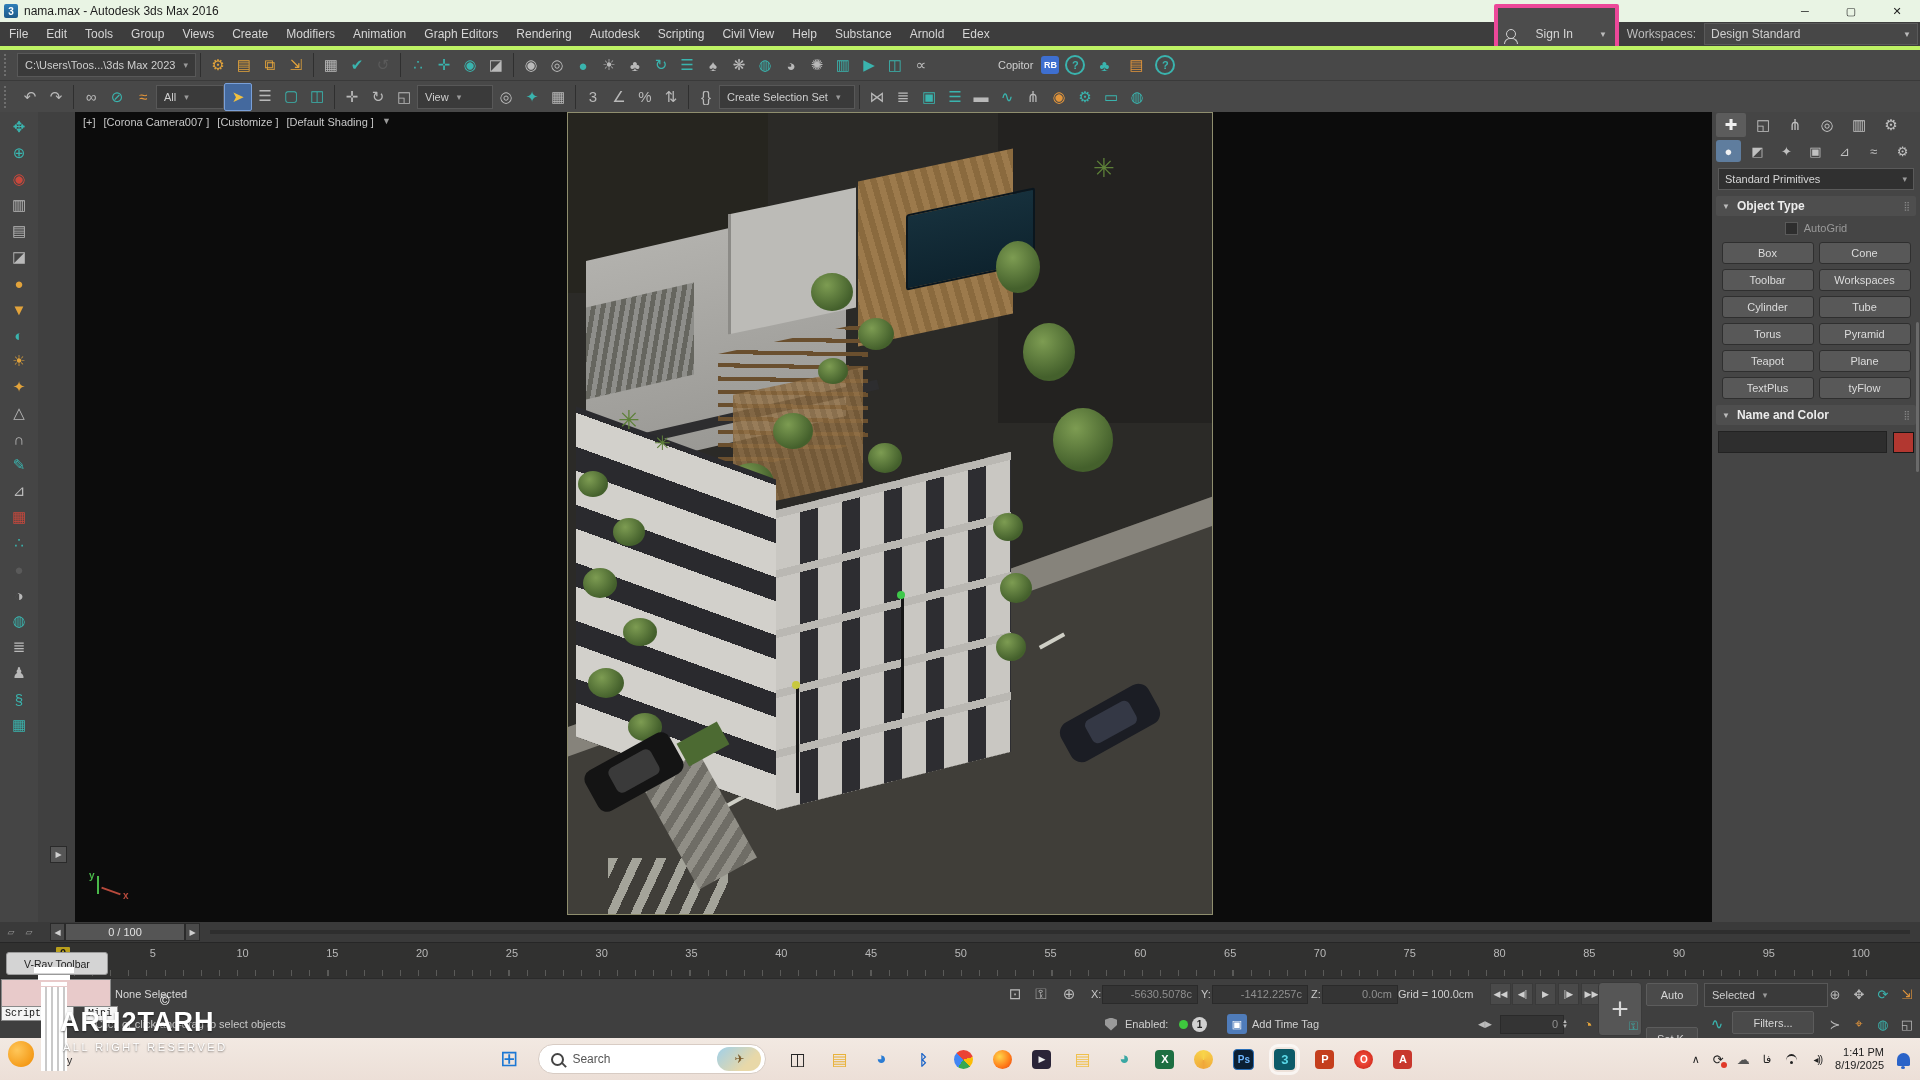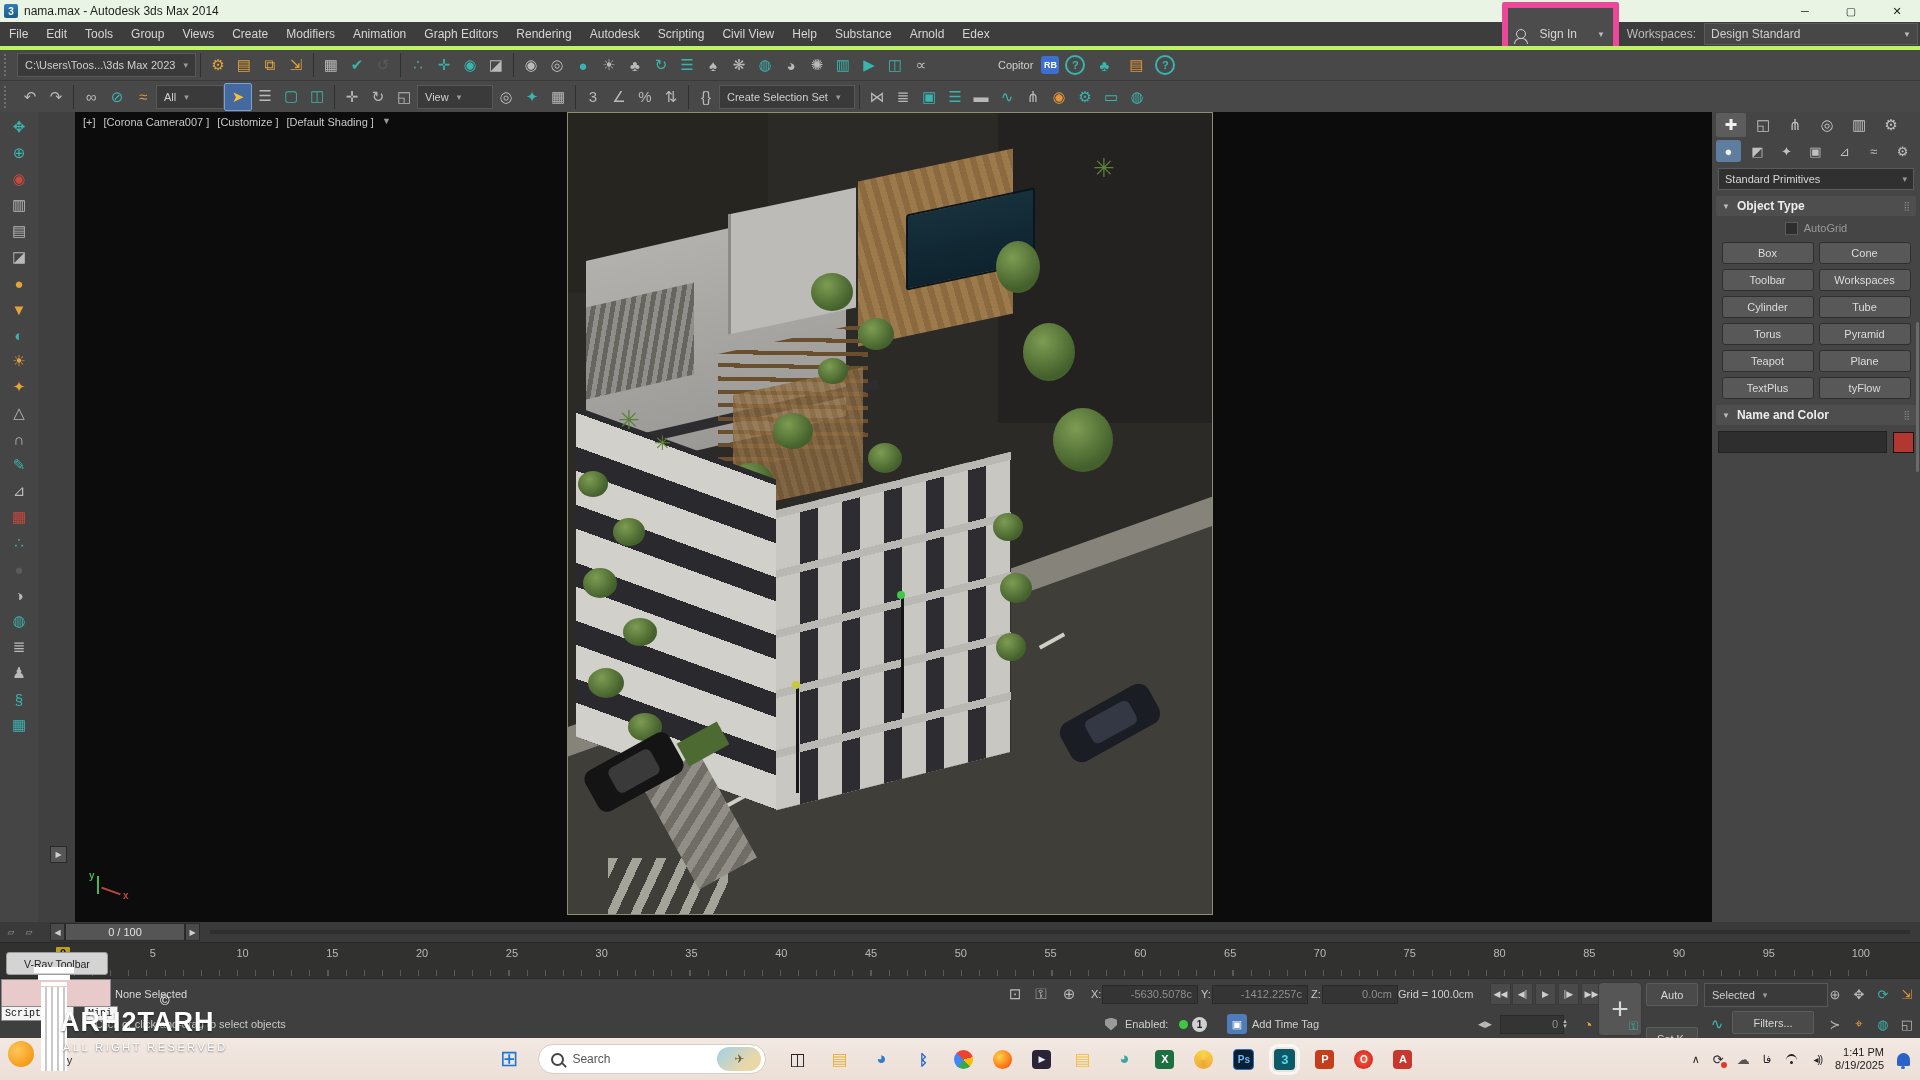--- a/index.html
+++ b/index.html
@@ -11,21 +11,21 @@
   #appicon{width:14px;height:14px;margin:0 6px 0 4px;background:linear-gradient(#2f7fb8,#1d5a8a);
            color:#fff;font-size:10px;font-weight:bold;display:flex;align-items:center;justify-content:center;border-radius:2px}
   #winctl{position:absolute;right:0;top:0;height:22px;display:flex}
   #winctl span{width:46px;height:22px;display:flex;align-items:center;justify-content:center;color:#222;font-size:11px}
   
   #menubar{position:absolute;left:0;top:22px;width:1920px;height:24px;background:#3d3d3d;
            display:flex;align-items:center;font-size:12px;color:#d6d6d6}
   #menuitems{display:flex;align-items:flex-start}
   #menuitems span{padding:0 9px;cursor:default}
   #menuright{position:absolute;right:2px;top:1px;height:22px;display:flex;align-items:center;gap:8px}
-  #signin{display:flex;align-items:center;background:#4c4c4c;border:6px solid #ec4899;border-radius:2px;height:20px;padding:16px 8px;gap:14px}
+  #signin{display:flex;align-items:center;background:#4c4c4c;border:4px solid #ec4899;border-radius:2px;height:20px;padding:16px 8px;gap:20px}
   .person{width:8px;height:8px;border:1px solid #d0d0d0;border-radius:50%;position:relative}
   .person::after{content:"";position:absolute;left:-3px;top:8px;width:12px;height:5px;border:1px solid #d0d0d0;border-bottom:none;border-radius:6px 6px 0 0}
   .dnarrow{font-size:8px;color:#bbb;margin-left:6px}
   #wslabel{color:#bdbdbd}
   #wsdd{display:flex;align-items:center;justify-content:space-between;background:#474747;border:1px solid #5a5a5a;width:200px;height:20px;padding:0 6px;color:#cfcfcf}
   
   .toolbar{position:absolute;left:0;width:1920px;background:#484848;display:flex;align-items:center;padding-left:4px;box-sizing:border-box}
   #toolbar1{top:46px;height:34px;border-top:4px solid #bef264}
   #toolbar2{top:80px;height:32px;border-top:1px solid #3a3a3a}
   .grip{width:7px;height:22px;border-left:2px dotted #6e6e6e;margin-right:4px}
@@ -147,21 +147,21 @@
            background:repeating-linear-gradient(90deg,#fff 0 4px,#c9c9c9 4px 6px)}
   #wmtitle{position:absolute;left:60px;top:42px;font-size:27px;font-weight:bold;letter-spacing:1px;text-shadow:0 1px 2px rgba(0,0,0,.5)}
   #wmsub{position:absolute;left:63px;top:76px;font-size:11px;letter-spacing:2.5px;text-shadow:0 1px 2px rgba(0,0,0,.5)}
   #wmcopy{position:absolute;left:160px;top:28px;font-size:13px}
 </style>
 </head>
 <body>
 
 <div id="titlebar">
   <div id="appicon">3</div>
-  <span>nama.max - Autodesk 3ds Max 2014</span>
+  <span>nama.max - Autodesk 3ds Max 2016</span>
   <div id="winctl">
       <span class="">─</span>
       <span class="">▢</span>
       <span class="">✕</span>
     </div>
 </div>
 
 <div id="menubar">
   <div id="menuitems">
       <span class="">File</span>

